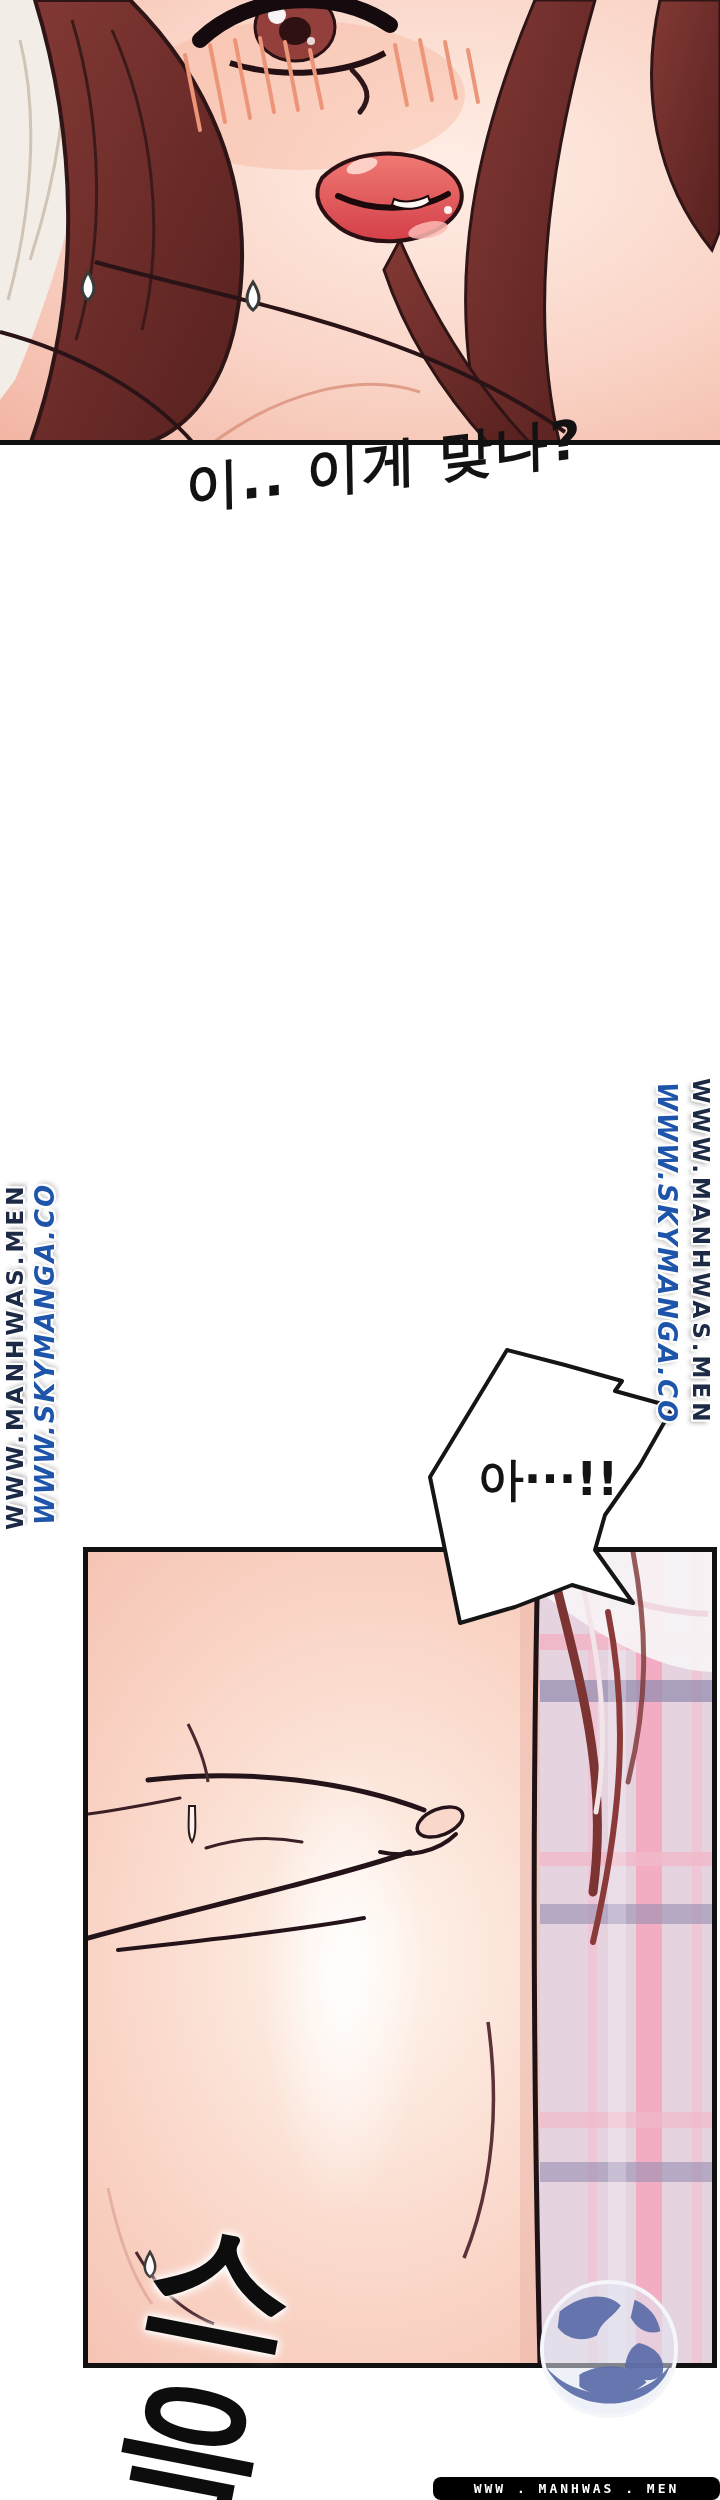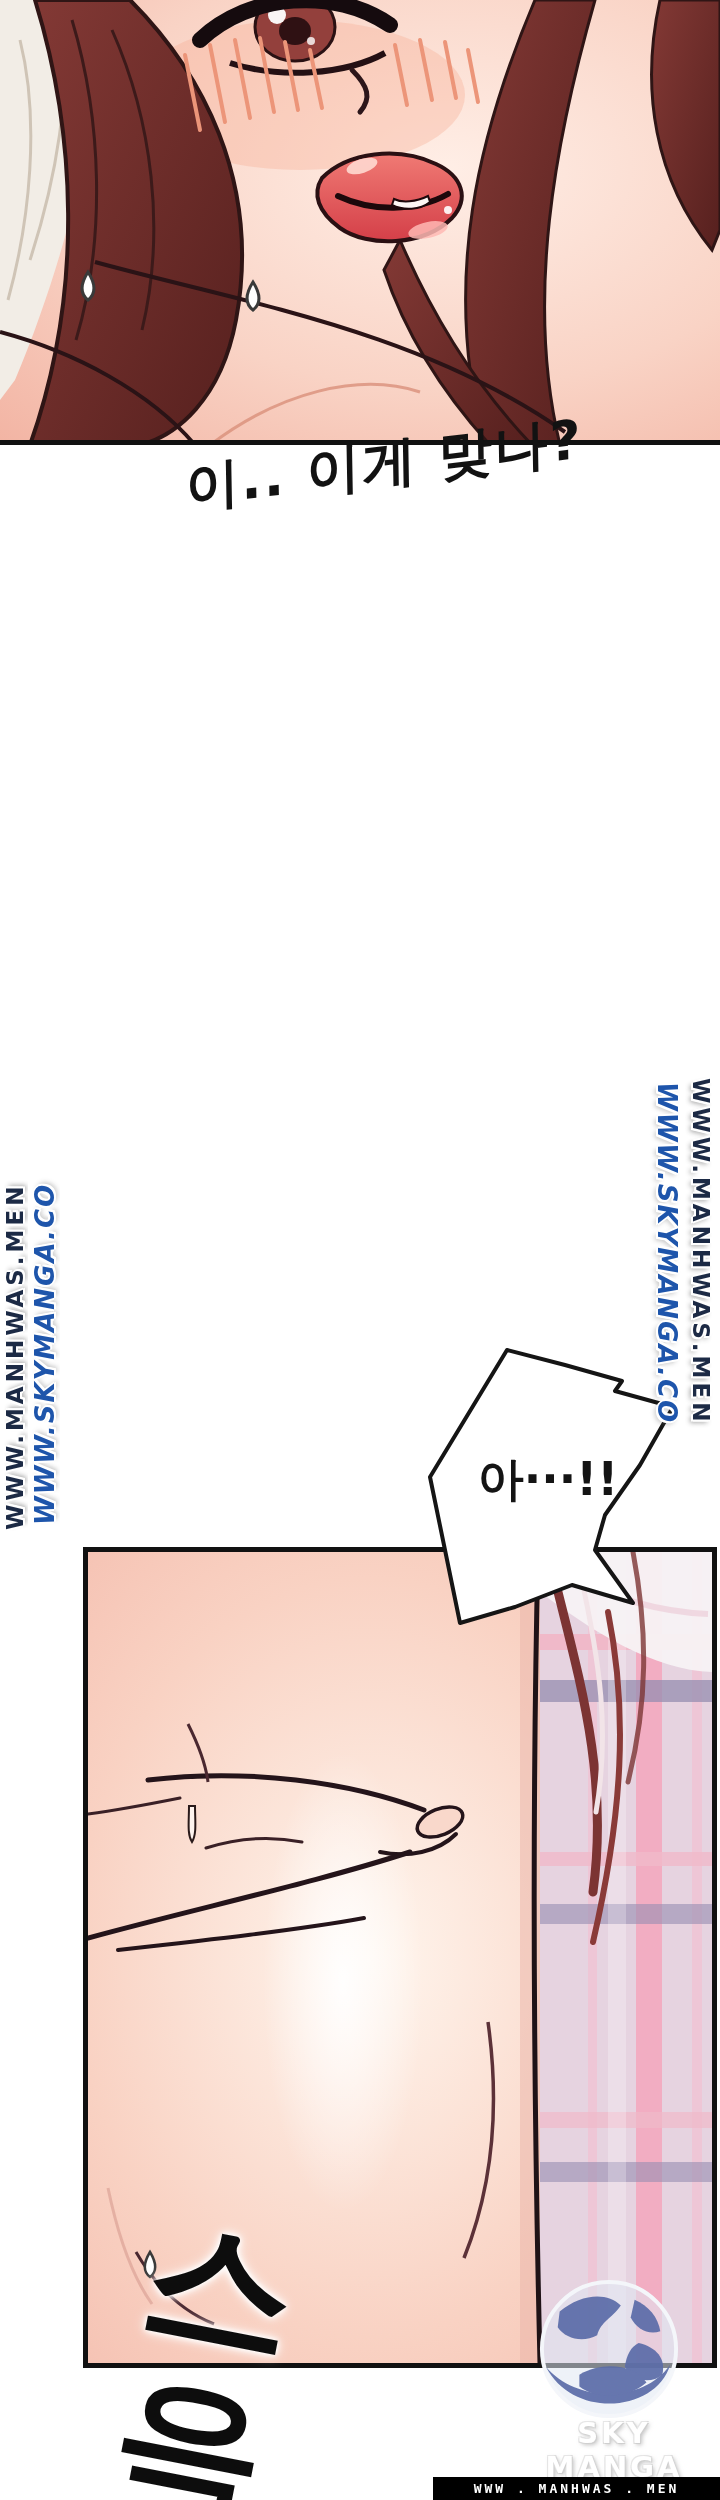--- a/index.html
+++ b/index.html
@@ -50,21 +50,21 @@
   .globe{position:absolute;left:536px;top:2276px;width:146px;height:146px;z-index:2;}
   .logo-label{position:absolute;left:514px;top:2416px;width:200px;z-index:2;
        text-align:center;font-size:29px;font-weight:bold;letter-spacing:3px;color:#ffffff;
        text-shadow:1px 1px 0 #cfcfcf,-1px -1px 0 #e6e6e6,1px -1px 0 #dcdcdc,-1px 1px 0 #dcdcdc,
                    2px 2px 4px rgba(140,140,140,.55);}
 
   
   .footer{position:absolute;left:433px;top:2477px;width:287px;height:23px;z-index:6;
           background:var(--footer_bg,#000);color:var(--footer_text,#fff);
           font-family:"DejaVu Sans Mono",monospace;font-weight:bold;font-size:13px;
-          letter-spacing:3px;text-align:center;line-height:23px;}
+          letter-spacing:3px;text-align:center;line-height:23px;border-radius:8px;}
 </style>
 </head>
 <body>
 
 <div class="page">
 
   <section class="panel1">
     <svg width="720" height="445" viewBox="0 0 720 445">
       <defs>
         <radialGradient id="gSkin1" cx="0.62" cy="0.38" r="0.9">
@@ -225,19 +225,18 @@
   <svg class="globe" viewBox="-74 -74 148 148">
     <circle cx="0" cy="0" r="68" fill="#e0e7f3" fill-opacity="0.55" stroke="#f4f6fa" stroke-width="4"></circle>
     <g fill="#5b6ca8" opacity="0.92">
       <path d="M-50,-38 C-28,-56 -2,-58 12,-44 C2,-30 -8,-28 -12,-14 C-26,-6 -44,-10 -52,-22 Z"></path>
       <path d="M26,-50 C40,-44 50,-32 52,-18 C40,-14 28,-20 22,-32 Z"></path>
       <path d="M30,-6 C48,-2 58,10 54,26 C42,36 24,32 16,18 C18,6 22,-2 30,-6 Z"></path>
       <path d="M-64,18 C-34,54 34,56 62,16 C48,64 -36,72 -64,18 Z"></path>
       <path d="M-30,26 C-6,12 26,16 38,34 C20,50 -12,52 -30,38 Z"></path>
     </g>
   </svg>
-  <div class="logo-label">SKY MANGA</div>
 
   <div class="footer">
     <span>WWW . MANHWAS . MEN</span>
   </div>
 
 </div>
 
 </body></html>

